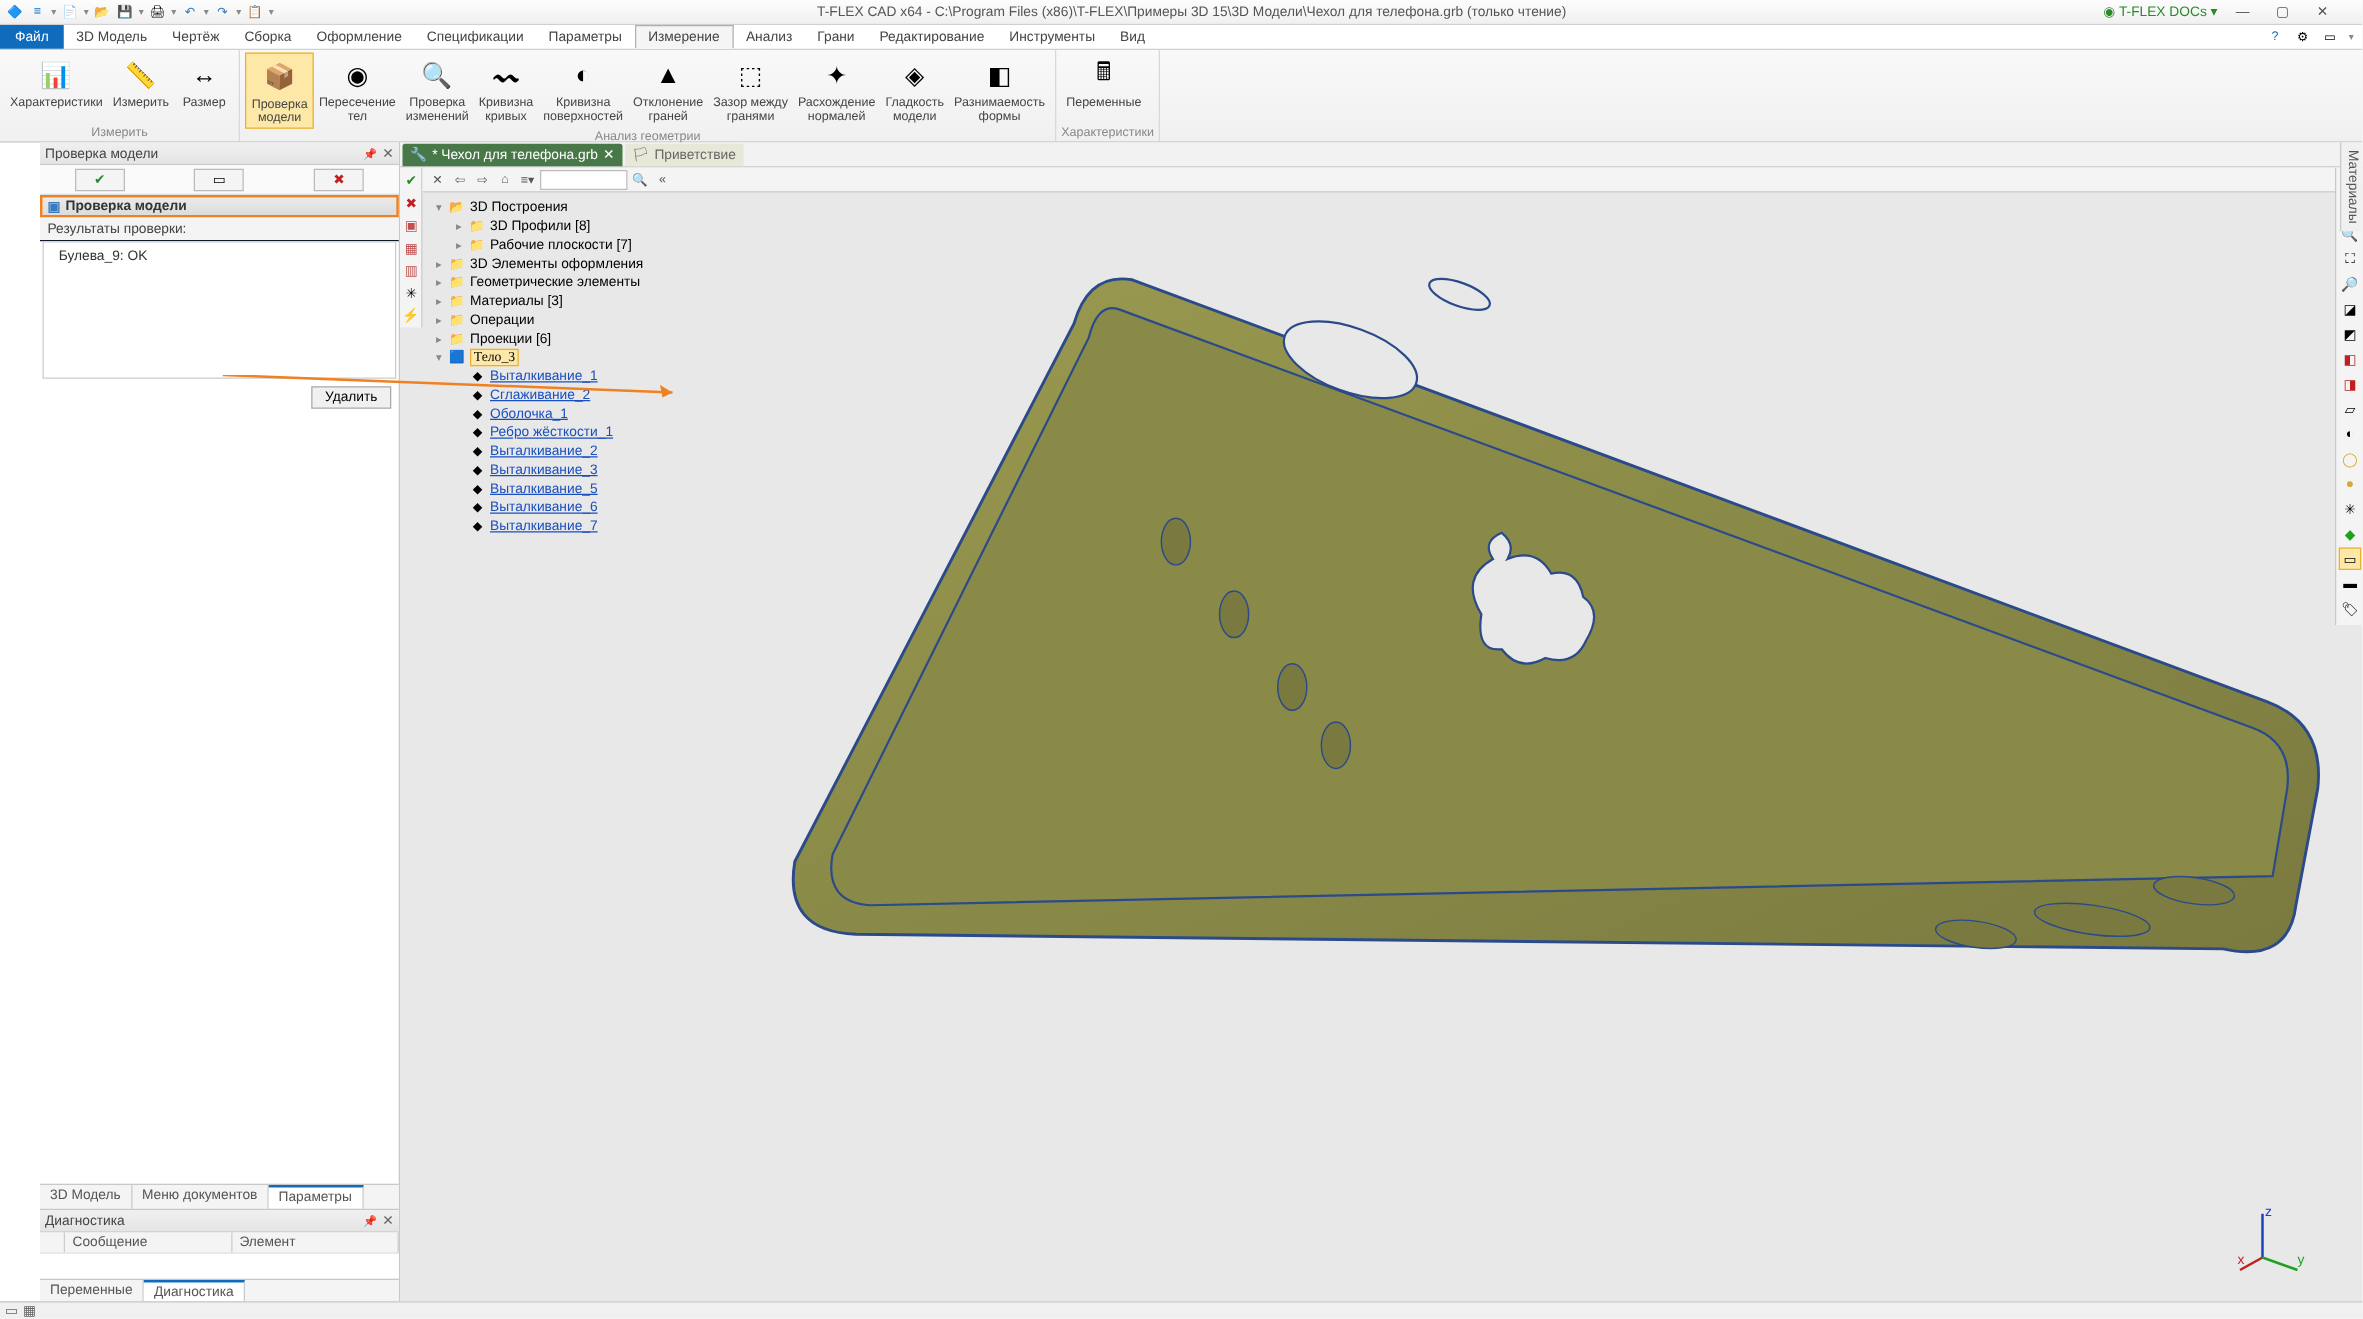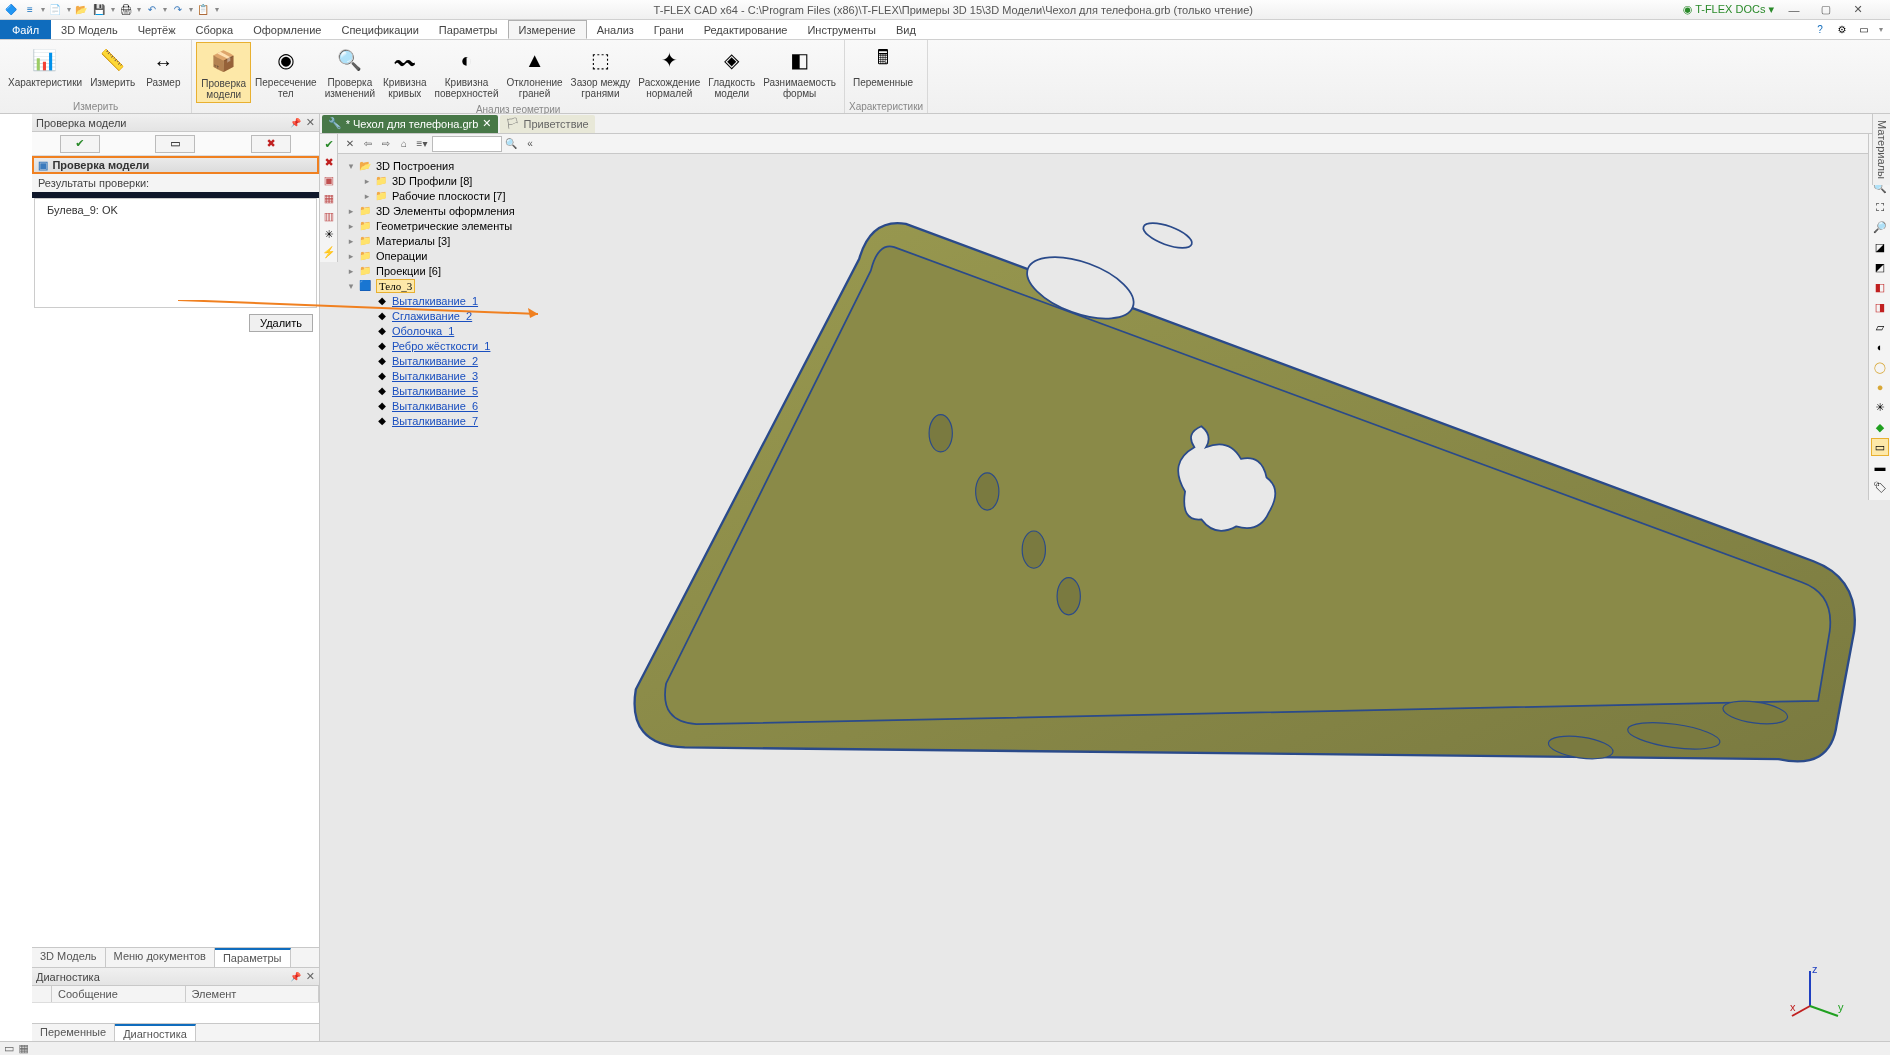--- a/index.html
+++ b/index.html
@@ -28,21 +28,21 @@
 .rib-grp-lbl { font-size:10px; color:#888; text-align:center; padding:1px 0; }
 .workspace { position:absolute; top:114px; left:0; right:0; bottom:14px; display:flex;margin-left:32px; }
 .left-col { width:288px; display:flex; flex-direction:column; border-right:1px solid #c8c8c8; }
 .panel-hdr { height:18px; background:linear-gradient(#f0f0f0,#e4e4e4); border-bottom:1px solid #c8c8c8; display:flex; align-items:center; padding:0 4px; font-size:11px; color:#444; }
 .panel-hdr .sp { flex:1; }
 .pin { font-size:9px; color:#666; cursor:pointer; margin-right:4px; }
 .close-x { font-size:11px; color:#666; cursor:pointer; }
 .check-row { height:24px; display:flex; align-items:center; justify-content:space-around; border-bottom:1px solid #ddd; background:#fafafa; }
 .chk-btn { width:40px; height:18px; border:1px solid #bbb; background:#f4f4f4; display:flex; align-items:center; justify-content:center; cursor:pointer; }
 .check-title { height:18px; background:linear-gradient(#eaeaea,#dcdcdc); border:2px solid #f08020; display:flex; align-items:center; padding:0 4px; font-size:11px; color:#333; font-weight:bold; }
-.result-lbl { padding:3px 6px; font-size:11px; color:#444; background:#f4f4f4; border-bottom:6px solid #0f172a; }
+.result-lbl { padding:3px 6px; font-size:11px; color:#444; background:#f4f4f4; border-bottom:1px solid #0f172a; }
 .result-list { flex:0 0 110px; background:#fff; border:1px solid #ccc; margin:0 2px; padding:4px; font-size:11px; }
 .result-item { padding:1px 8px; color:#333; }
 .del-row { padding:6px; text-align:right; }
 .del-btn { padding:2px 10px; border:1px solid #aaa; background:#f0f0f0; cursor:pointer; font-size:11px; }
 .left-fill { flex:1; }
 .left-tabs { height:20px; display:flex; border-top:1px solid #c8c8c8; background:#f4f4f4; }
 .ltab { padding:2px 8px; border-right:1px solid #c8c8c8; font-size:11px; color:#555; cursor:pointer; }
 .ltab.active { background:#fff; border-top:2px solid #0f6cbd; }
 .diag { border-top:1px solid #c8c8c8; }
 .diag-cols { display:flex; background:#f4f4f4; border-bottom:1px solid #ddd; }

